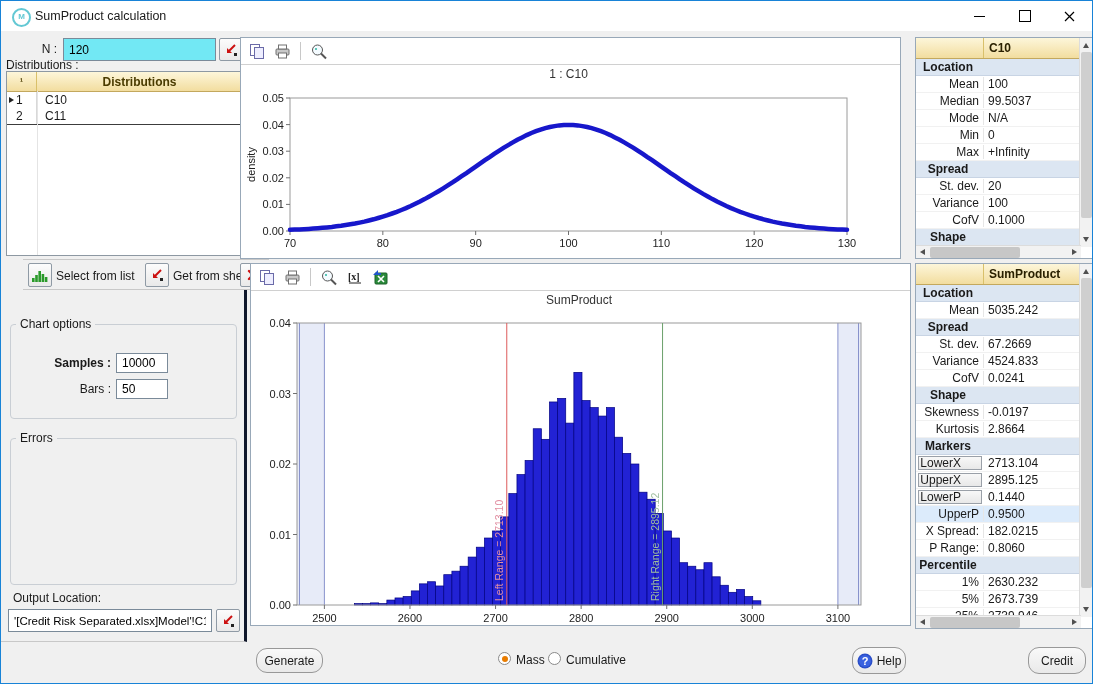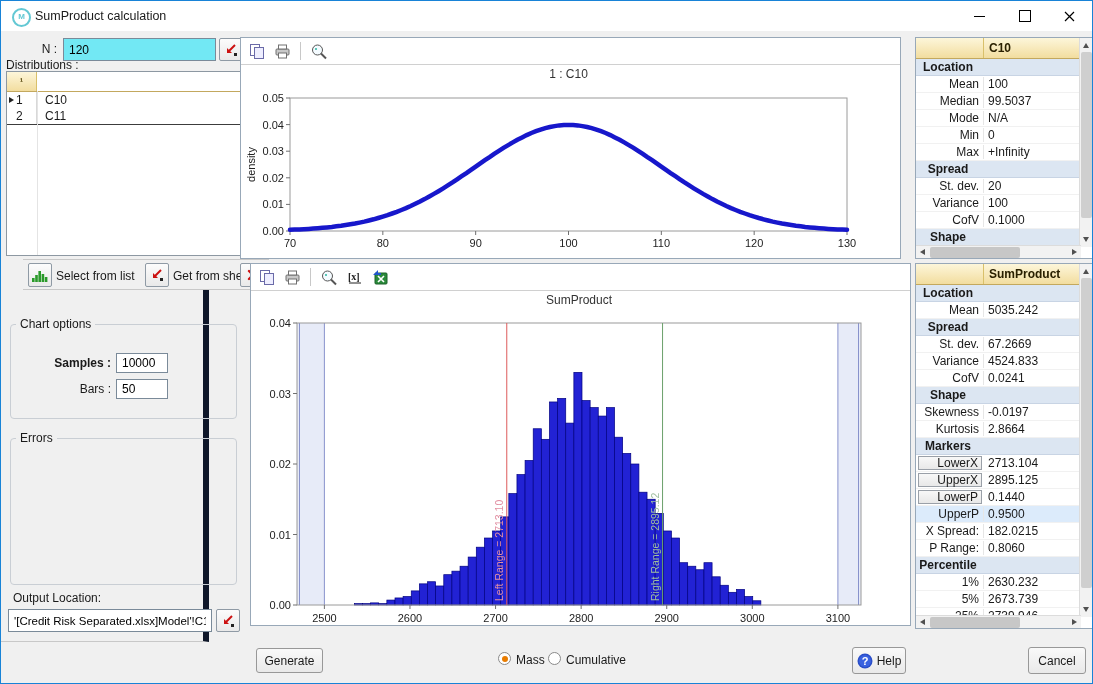--- a/index.html
+++ b/index.html
@@ -4,21 +4,21 @@
 <style>
   html,body{margin:0;padding:0;background:#d8d8d8;font-family:"Liberation Sans",sans-serif;}
   #win{position:relative;width:1093px;height:684px;background:#f0f0f0;border:1px solid #1883d7;box-sizing:border-box;overflow:hidden;font-size:12px;color:#1a1a1a;}
   .abs{position:absolute;}
   .titlebar{left:0;top:0;width:100%;height:30px;background:#ffffff;}
   .title-text{left:34px;top:8px;font-size:12.5px;}
   .appicon{left:11px;top:7px;width:15px;height:15px;border:2px solid #63c8d4;border-radius:50%;color:#63c8d4;font-size:8px;font-weight:bold;text-align:center;line-height:14px;}
   .wctl{top:0;width:45px;height:30px;display:flex;align-items:center;justify-content:center;cursor:default;}
   .tb{background:#fff;border:1px solid #7a8a99;box-sizing:border-box;font-size:12px;padding:2px 5px;font-family:"Liberation Sans",sans-serif;}
   .bevelbtn{border:1px solid #8f9aa5;background:linear-gradient(#fcfcfc,#e9e9e9);border-radius:2px;box-sizing:border-box;display:flex;align-items:center;justify-content:center;cursor:pointer;}
-  .pushbtn{border:1px solid #989898;background:linear-gradient(#f9f9f9,#e9e9e9);border-radius:3px;box-sizing:border-box;display:flex;align-items:center;justify-content:center;font-size:12px;cursor:pointer;}
+  .pushbtn{border:1px solid #989898;background:linear-gradient(#f9f9f9,#e9e9e9);border-radius:11px;box-sizing:border-box;display:flex;align-items:center;justify-content:center;font-size:12px;cursor:pointer;}
   .fs{border:1px solid #c9ced4;border-radius:4px;box-sizing:border-box;}
   .fslegend{background:#f0f0f0;padding:0 4px;font-size:12px;}
   .panel{background:#fff;border:1px solid #98a8b8;box-sizing:border-box;overflow:hidden;}
   .ctoolbar{height:26px;border-bottom:1px solid #d0d0d0;display:flex;align-items:center;padding-left:8px;gap:9px;}
   .tsep{width:1px;height:18px;background:#c8c8c8;}
   .grid{background:#fff;border:1px solid #8d98a2;box-sizing:border-box;overflow:hidden;}
   .ghead{display:flex;height:19px;border-bottom:1px solid #c3a85e;}
   .ghc{background:linear-gradient(#fdf6da,#f2dd9f);border-right:1px solid #d9c06a;box-sizing:border-box;color:#4a3b00;font-weight:bold;display:flex;align-items:center;justify-content:center;}
   .grow{display:flex;height:16px;background:#fff;align-items:center;}
   .gc1{width:30px;border-right:1px solid #d8d8d8;box-sizing:border-box;height:100%;display:flex;align-items:center;padding-left:2px;position:relative;}
@@ -26,21 +26,21 @@
   .rowmark{width:0;height:0;border-left:5px solid #222;border-top:3.5px solid transparent;border-bottom:3.5px solid transparent;margin-right:2px;}
   .statwrap{position:absolute;background:#fff;border:1px solid #98a8b8;box-sizing:border-box;overflow:hidden;}
   .shead{display:flex;height:20px;border-bottom:1px solid #c3a85e;}
   .shc{background:linear-gradient(#fdf6da,#f2dd9f);border-right:1px solid #d9c06a;box-sizing:border-box;font-weight:bold;color:#2a2000;display:flex;align-items:center;padding-left:5px;}
   .srow{display:flex;height:16px;align-items:center;border-bottom:1px solid #f1f1f1;background:#fff;}
   .srow.sec{background:#dce6f2;font-weight:bold;border-bottom:1px solid #c8d4e4;}
   .srow.hl{background:#dcebfb;}
   .slab{width:68px;text-align:right;padding-right:4px;border-right:1px solid #e6e6e6;box-sizing:border-box;flex:none;}
   .sec .slab{text-align:center;border-right:none;}
   .sval{padding-left:4px;white-space:nowrap;}
-  .sbtnlab{width:64px;margin:0 2px;flex:none;text-align:right;padding-right:3px;border:1px solid #9aa0a8;background:linear-gradient(#f8f8f8,#e8e8e8);box-sizing:border-box;height:14px;line-height:13px;}
+  .sbtnlab{width:64px;margin:0 2px;flex:none;text-align:right;padding-right:20px;border:1px solid #9aa0a8;background:linear-gradient(#f8f8f8,#e8e8e8);box-sizing:border-box;height:14px;line-height:13px;}
   .vsb{position:absolute;width:13px;background:#f2f2f2;border-left:1px solid #dcdcdc;box-sizing:border-box;}
   .hsb{position:absolute;height:13px;background:#f2f2f2;border-top:1px solid #dcdcdc;box-sizing:border-box;}
   .sbthumbv{position:absolute;left:1px;width:11px;background:#cfcfcf;border-radius:2px;}
   .sbthumbh{position:absolute;top:1px;height:11px;background:#c7c7c7;border-radius:2px;}
   .arr{width:0;height:0;position:absolute;}
   .radio{width:13px;height:13px;border:1px solid #8a8a8a;border-radius:50%;background:#fff;box-sizing:border-box;position:absolute;}
   .radio.sel::after{content:"";position:absolute;left:2.5px;top:2.5px;width:6px;height:6px;border-radius:50%;background:#e87c00;}
   .lbl{position:absolute;white-space:nowrap;}
   svg{display:block;}
 </style>
@@ -72,20 +72,21 @@
         <path d="M12 3 L5 10" stroke="#cc1111" stroke-width="2"></path>
         <path d="M4 6 L4 11 L9 11 Z" fill="#cc1111"></path>
         <rect x="11" y="11" width="3" height="3" fill="#222"></rect>
       </svg>
   </div>
   <div class="abs lbl" style="left:5px;top:57px;">Distributions :</div>
 
   <div class="abs grid" style="left:5px;top:70px;width:237px;height:185px;">
     <div class="ghead">
       <div class="ghc" style="width:30px;font-size:9px;">¹</div>
+      <div class="ghc" style="flex:1;border-right:none;">Distributions</div>
     </div>
     <div id="distrows">
         <div class="grow">
           <div class="gc1">
             <span class="rowmark"></span>
             <span>1</span>
           </div>
           <div class="gc2">C10</div>
         </div>
         <div class="grow" style="border-bottom: 1px solid rgb(60, 60, 60);">
@@ -117,21 +118,21 @@
         </svg>
     </div>
     <span class="abs lbl" style="left:150px;top:9px;">Get from sheet</span>
     <div class="abs bevelbtn" style="left:217px;top:3px;width:25px;height:24px;">
       <svg width="12" height="12">
           <path d="M2 2 L10 10 M10 2 L2 10" stroke="#cc1111" stroke-width="2.4" stroke-linecap="round"></path>
         </svg>
     </div>
   </div>
 
-  <div class="abs" style="left:0;top:289px;width:208px;height:352px;border-right:6px solid #0f172a;border-bottom:1px solid #c8c8c8;box-sizing:border-box;">
+  <div class="abs" style="left:0;top:289px;width:246px;height:352px;border-right:3px solid #0f172a;border-bottom:1px solid #c8c8c8;box-sizing:border-box;">
     <div class="abs fs" style="left:9px;top:34px;width:227px;height:95px;"></div>
     <span class="abs fslegend" style="left:15px;top:27px;">Chart options</span>
     <div class="abs lbl" style="left:0;top:66px;width:110px;text-align:right;font-weight:bold;">Samples :</div>
     <input class="abs tb" style="left: 115px; top: 63px; width: 52px; height: 20px;" value="10000">
     <div class="abs lbl" style="left:0;top:92px;width:110px;text-align:right;">Bars :</div>
     <input class="abs tb" style="left: 115px; top: 89px; width: 52px; height: 20px;" value="50">
 
     <div class="abs fs" style="left:9px;top:148px;width:227px;height:147px;"></div>
     <span class="abs fslegend" style="left:15px;top:141px;">Errors</span>
 
@@ -487,16 +488,16 @@
 
   <div class="abs pushbtn" style="left:851px;top:646px;width:54px;height:27px;gap:4px;">
     <svg width="16" height="16">
         <circle cx="8" cy="8" r="7.5" fill="#2a4ec8"></circle>
         <circle cx="8" cy="8" r="6" fill="#3a62e0"></circle>
         <text x="8" y="12" font-size="11" font-weight="bold" fill="#fff" text-anchor="middle" font-family="Liberation Sans,sans-serif">?</text>
       </svg>
     <span>Help</span>
   </div>
   <div class="abs pushbtn" style="left:1027px;top:646px;width:58px;height:27px;">
-    <span>Cancel</span>
+    <span>Credit</span>
   </div>
 
 </div>
 
 </body></html>

